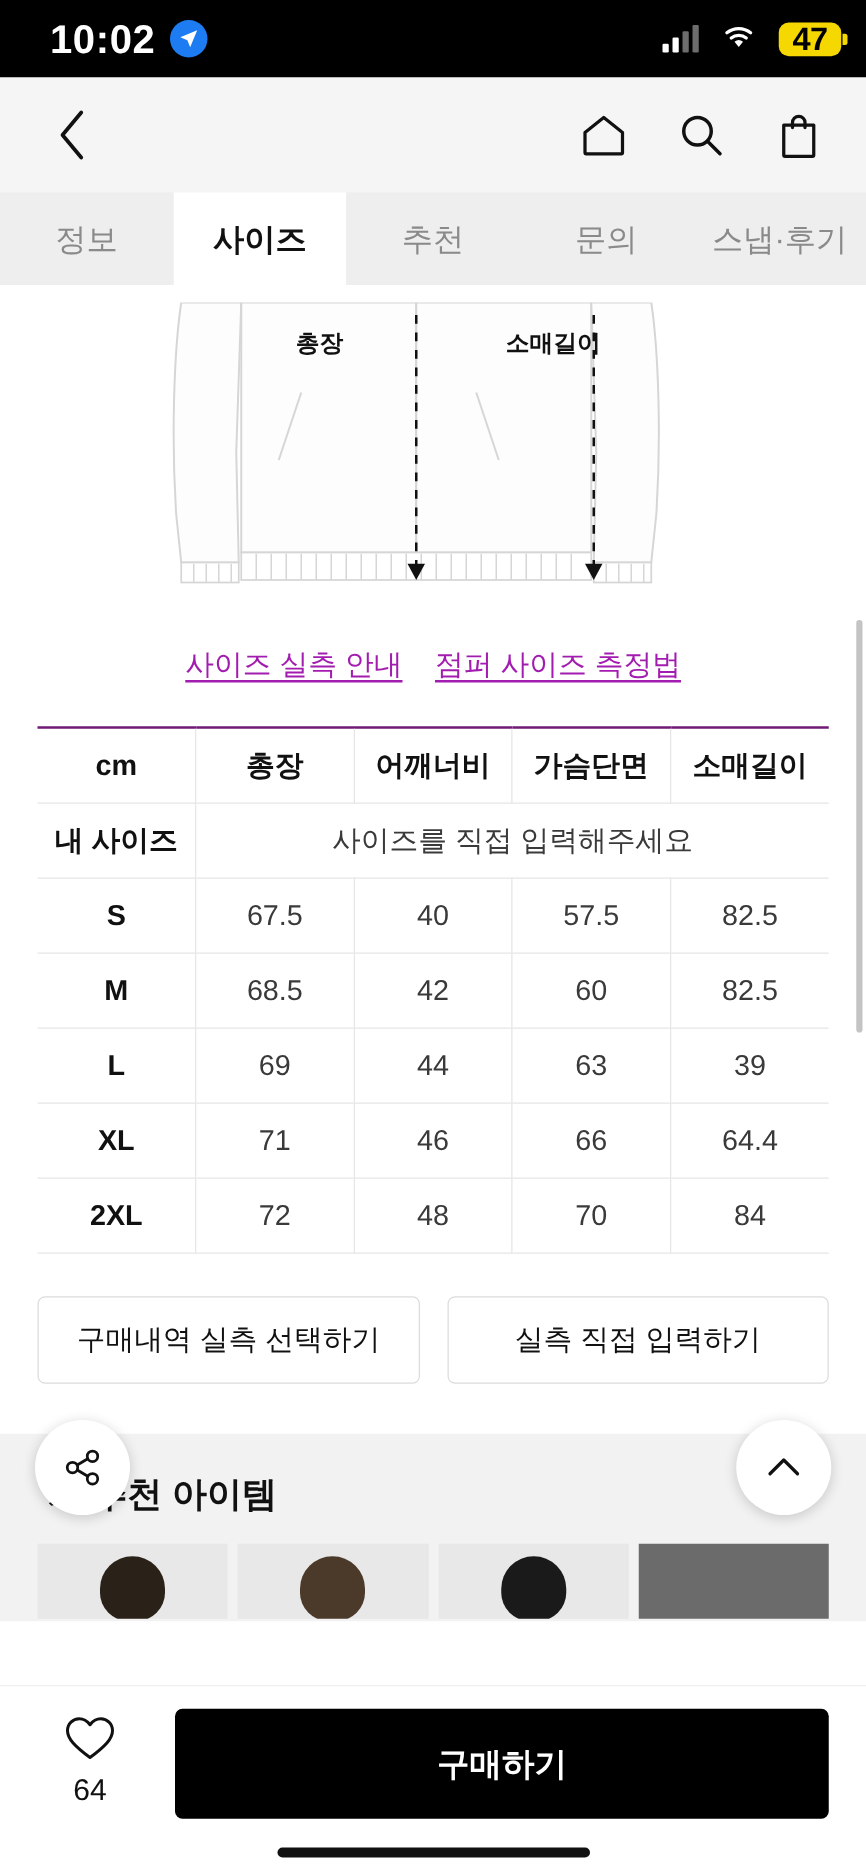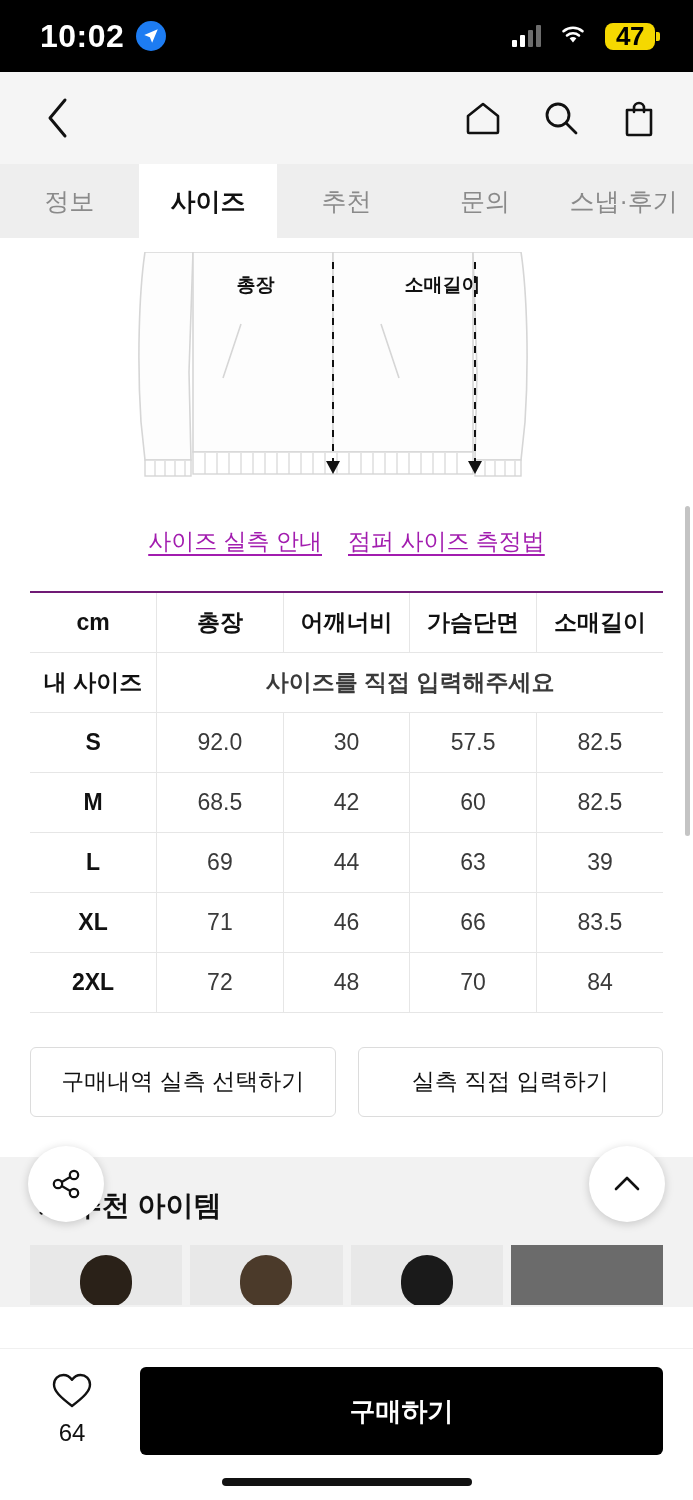--- a/index.html
+++ b/index.html
@@ -13,26 +13,26 @@
   .phone {
     position: relative;
     width: 693px;
     height: 1500px;
     background: #ffffff;
     overflow: hidden;
   }
 
   
   .statusbar {
-    height: 72px;
+    height: 62px;
     background: #000000;
     display: flex;
     align-items: center;
     justify-content: space-between;
-    padding: 0 38px 0 40px;
+    padding: 0 20px 0 40px;
     color: #ffffff;
   }
   .status-left {
     display: flex;
     align-items: center;
     gap: 12px;
   }
   .clock {
     font-size: 32px;
     font-weight: bold;
@@ -190,21 +190,21 @@
     color: #111111;
   }
   table.size-table th:last-child,
   table.size-table td:last-child { border-right: none; }
   table.size-table th:first-child,
   table.size-table td:first-child { font-weight: bold; color:#111111; }
   .row-myssize td {
     color: #8b8b8b;
     font-size: 23px;
   }
-  .row-myssize td.placeholder-cell { border-right:none;font-weight:bold; }
+  .row-myssize td.placeholder-cell { border-right:none; }
   .size-table tbody td { color: #3a3a3a; }
 
   
   .btn-row {
     display: flex;
     gap: 22px;
     padding: 34px 30px 40px;
   }
   .outline-btn {
     flex: 1;
@@ -479,22 +479,22 @@
             <th>소매길이</th>
           </tr>
         </thead>
         <tbody>
           <tr class="row-myssize">
             <td>내 사이즈</td>
             <td class="placeholder-cell" colspan="4">사이즈를 직접 입력해주세요</td>
           </tr>
           <tr>
             <td>S</td>
-            <td>92.0</td>
-            <td>30</td>
+            <td>67.5</td>
+            <td>40</td>
             <td>57.5</td>
             <td>82.5</td>
           </tr>
           <tr>
             <td>M</td>
             <td>68.5</td>
             <td>42</td>
             <td>60</td>
             <td>82.5</td>
           </tr>
@@ -503,21 +503,21 @@
             <td>69</td>
             <td>44</td>
             <td>63</td>
             <td>39</td>
           </tr>
           <tr>
             <td>XL</td>
             <td>71</td>
             <td>46</td>
             <td>66</td>
-            <td>83.5</td>
+            <td>64.4</td>
           </tr>
           <tr>
             <td>2XL</td>
             <td>72</td>
             <td>48</td>
             <td>70</td>
             <td>84</td>
           </tr>
         </tbody>
       </table>

